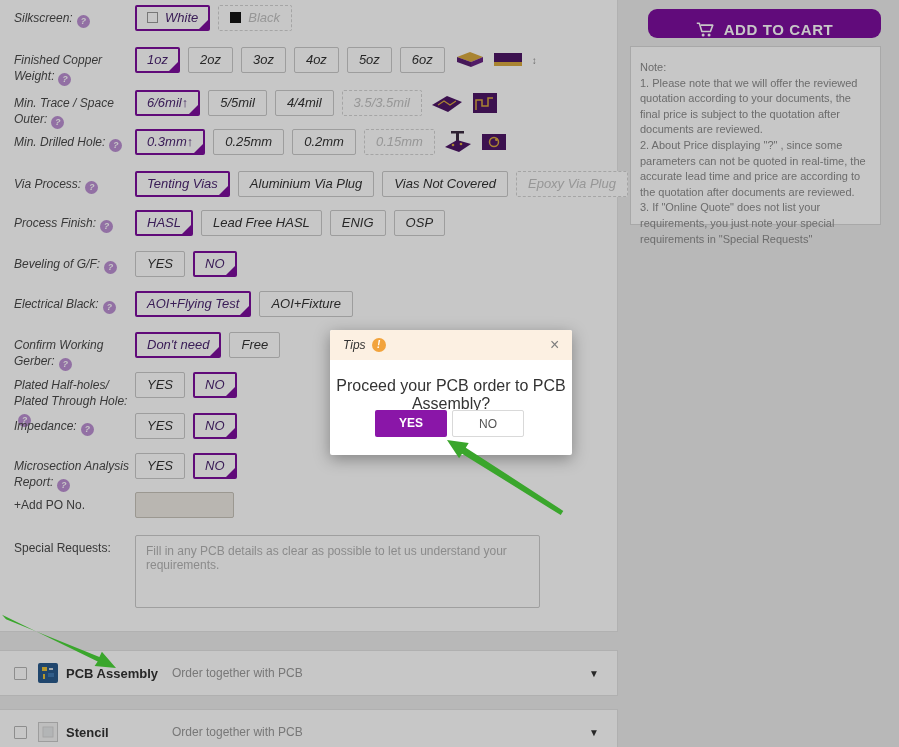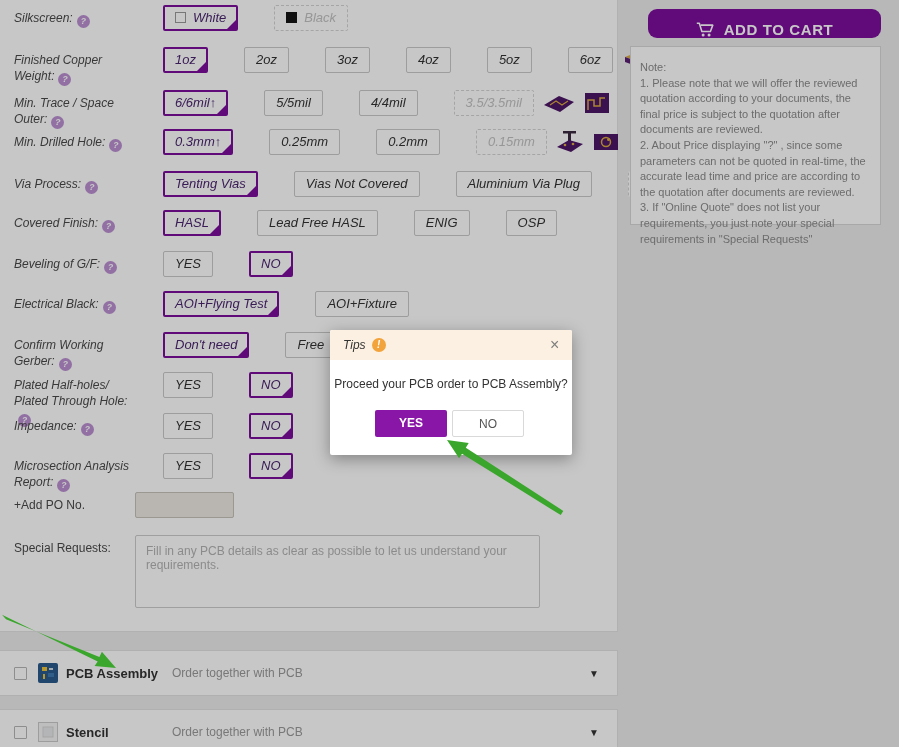--- a/index.html
+++ b/index.html
@@ -17,21 +17,21 @@
   .row-label { position:absolute; left:0; top:5px; width:118px; font-size:12px; color:#4a4a4a; line-height:1.35; }
   .help {
     display:inline-block; width:13px; height:13px; border-radius:50%;
     background:#bb90d2; color:#fff; font-size:9px; line-height:13px; text-align:center;
     margin-left:4px; vertical-align:-2px; font-weight:bold; cursor:pointer;
   }
   .options { position:absolute; left:121px; top:0; display:flex; gap:8px; align-items:center; }
   .opt {
     position:relative; height:26px; line-height:24px; padding:0 11px;
     border:1px solid #c9c9c9; border-radius:2px; background:#fff;
-    font-size:13px; color:#333; white-space:nowrap; cursor:pointer;margin-left:28px;
+    font-size:13px; color:#333; white-space:nowrap; cursor:pointer;
   }
   .opt.selected {
     border:2px solid #7b0e9c; color:#4b2670; line-height:22px; padding:0 10px;
     overflow:hidden;
   }
   .opt.selected::after {
     content:""; position:absolute; right:-1px; bottom:-1px;
     border-left:11px solid transparent; border-bottom:11px solid #7b0e9c;
   }
   .opt.disabled { border:1px dashed #d4d4d4; color:#c2c2c2; cursor:default; }
@@ -86,21 +86,21 @@
   .modal-header {
     height:30px; background:#fcf0e2; display:flex; align-items:center;
     padding:0 13px; border-radius:2px 2px 0 0;font-style:italic;
   }
   .modal-title { font-size:12px; color:#333; }
   .warn-icon {
     width:14px; height:14px; border-radius:50%; background:#f2a33c; color:#fff;
     font-size:10px; line-height:14px; text-align:center; font-weight:bold; margin-left:6px;
   }
   .modal-close { margin-left:auto; color:#7e7e7e; font-size:16px; line-height:1; cursor:pointer; }
-  .modal-msg { position:absolute; left:0; top:47px; width:100%; text-align:center; font-size:12px; color:#333; }
+  .modal-msg { position:absolute; left:0; top:47px; width:100%; text-align:center; font-size:16px; color:#333; }
   .mbtn {
     position:absolute; top:80px; width:72px; height:27px; border-radius:2px;
     font-size:12px; font-weight:bold; text-align:center; line-height:27px; cursor:pointer;
   }
   .mbtn.yes { left:45px; background:#8a16a8; color:#fff; }
   .mbtn.no  { left:122px; background:#fff; border:1px solid #d9d9d9; color:#555; font-weight:normal; }
   .arrows { position:absolute; inset:0; z-index:30; pointer-events:none; }
 </style>
 </head>
 <body>
@@ -181,27 +181,27 @@
             <circle cx="13" cy="9" r="4.5" fill="none" stroke="#d9a93f" stroke-width="1.5"></circle>
             <circle cx="15.5" cy="6.5" r="1.5" fill="#d9a93f"></circle>
           </svg>
         </span>
       </div>
     </div>
     <div class="form-row" style="top: 171px;">
       <div class="row-label"><span>Via Process:</span><span class="help">?</span></div>
       <div class="options">
         <div class="opt selected"><span>Tenting Vias</span></div>
+        <div class="opt "><span>Aluminium Via Plug</span></div>
         <div class="opt "><span>Vias Not Covered</span></div>
-        <div class="opt "><span>Aluminium Via Plug</span></div>
         <div class="opt disabled"><span>Epoxy Via Plug</span></div>
       </div>
     </div>
     <div class="form-row" style="top: 210px;">
-      <div class="row-label"><span>Covered Finish:</span><span class="help">?</span></div>
+      <div class="row-label"><span>Process Finish:</span><span class="help">?</span></div>
       <div class="options">
         <div class="opt selected"><span>HASL</span></div>
         <div class="opt "><span>Lead Free HASL</span></div>
         <div class="opt "><span>ENIG</span></div>
         <div class="opt "><span>OSP</span></div>
       </div>
     </div>
     <div class="form-row" style="top: 251px;">
       <div class="row-label"><span>Beveling of G/F:</span><span class="help">?</span></div>
       <div class="options">

